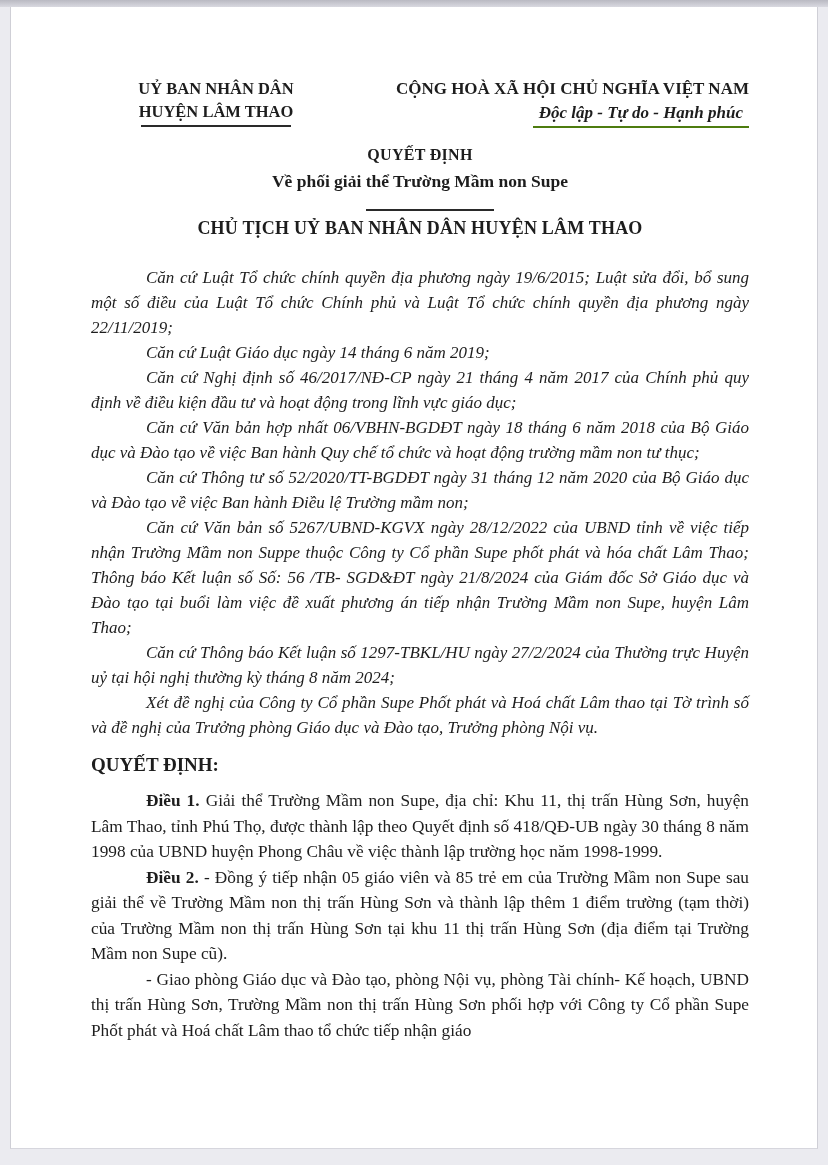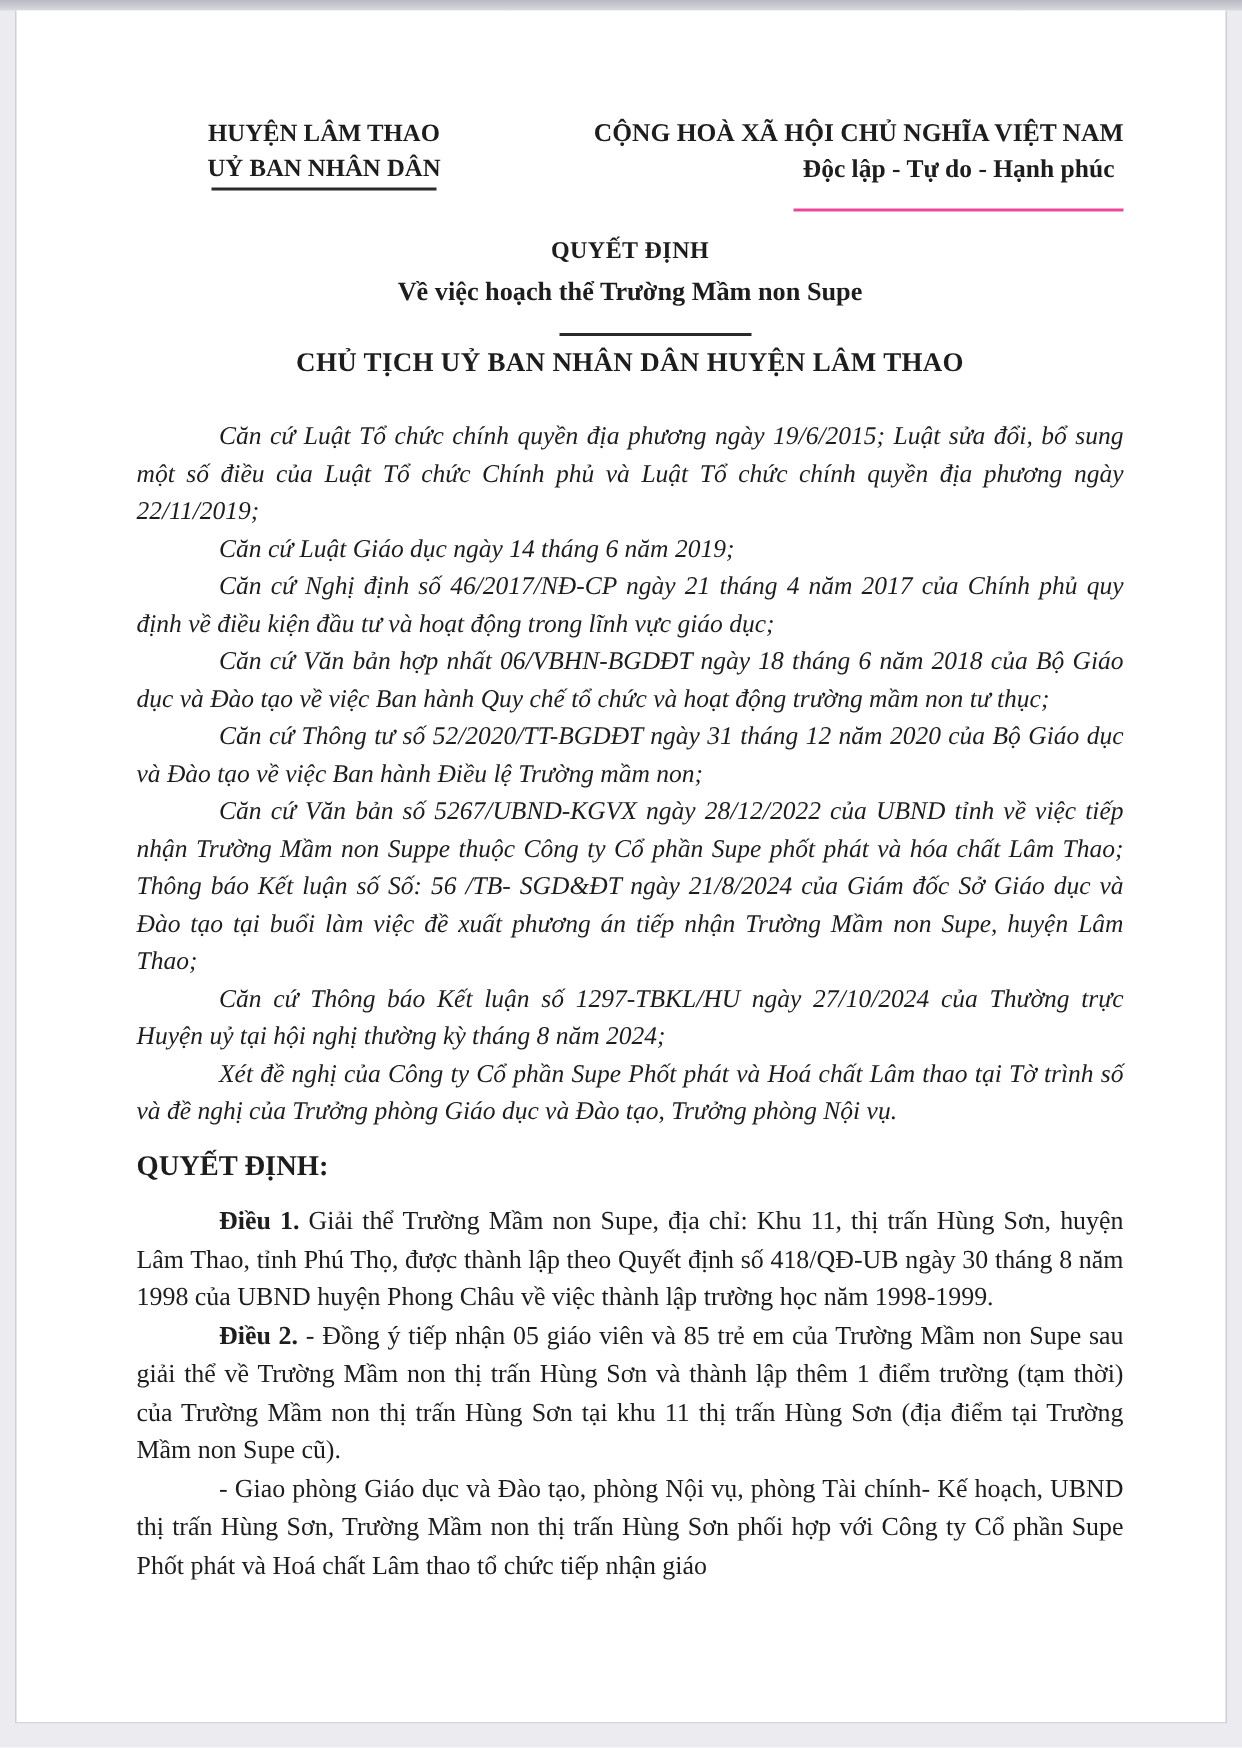--- a/index.html
+++ b/index.html
@@ -41,22 +41,23 @@
   }
   .hdr-right {
     width: 62%;
     text-align: right;
     font-weight: bold;
     font-size: 17px;
     line-height: 24px;
   }
   .hdr-right .motto {
     display: inline-block;
-    border-bottom: 2px solid #ec4899;
-    padding: 0 6px 14px;
+    border-bottom: 2px solid #4d7c0f;
+    padding: 0 6px 1px;
+    font-style: italic;
   }
   .num-row {
     display: flex;
     margin-top: 16px;
     align-items: baseline;
   }
   .num-left { width: 38%; font-size: 17px; }
   .num-left .num-value { font-size: 18px; padding: 0 8px 0 4px; }
   .num-right { width: 62%; text-align: center; font-style: italic; font-size: 17px; }
   .title-block { text-align: center; margin-top: 14px; }
@@ -96,46 +97,46 @@
 </style>
 </head>
 <body>
 
 <div class="scan-top"></div>
 
 <div class="page">
 
   <div class="hdr-row">
     <div class="hdr-left">
+      <div>UỶ BAN NHÂN DÂN</div>
       <div>HUYỆN LÂM THAO</div>
-      <div>UỶ BAN NHÂN DÂN</div>
       <div class="rule"></div>
     </div>
     <div class="hdr-right">
       <div>CỘNG HOÀ XÃ HỘI CHỦ NGHĨA VIỆT NAM</div>
       <div><span class="motto">Độc lập - Tự do - Hạnh phúc</span></div>
     </div>
   </div>
 
 
   <div class="title-block">
     <div class="title-main">QUYẾT ĐỊNH</div>
-    <div class="title-sub"><span>Về việc hoạch </span><span class="u">thể Trường Mầm</span><span> non Supe</span></div>
+    <div class="title-sub"><span>Về phối giải </span><span class="u">thể Trường Mầm</span><span> non Supe</span></div>
   </div>
 
   <div class="issuer">CHỦ TỊCH UỶ BAN NHÂN DÂN HUYỆN LÂM THAO</div>
 
   <div class="body-text preamble">
     <p>Căn cứ Luật Tổ chức chính quyền địa phương ngày 19/6/2015; Luật sửa đổi, bổ sung một số điều của Luật Tổ chức Chính phủ và Luật Tổ chức chính quyền địa phương ngày 22/11/2019;</p>
     <p>Căn cứ Luật Giáo dục ngày 14 tháng 6 năm 2019;</p>
     <p>Căn cứ Nghị định số 46/2017/NĐ-CP ngày 21 tháng 4 năm 2017 của Chính phủ quy định về điều kiện đầu tư và hoạt động trong lĩnh vực giáo dục;</p>
     <p>Căn cứ Văn bản hợp nhất 06/VBHN-BGDĐT ngày 18 tháng 6 năm 2018 của Bộ Giáo dục và Đào tạo về việc Ban hành Quy chế tổ chức và hoạt động trường mầm non tư thục;</p>
     <p>Căn cứ Thông tư số 52/2020/TT-BGDĐT ngày 31 tháng 12 năm 2020 của Bộ Giáo dục và Đào tạo về việc Ban hành Điều lệ Trường mầm non;</p>
     <p>Căn cứ Văn bản số 5267/UBND-KGVX ngày 28/12/2022 của UBND tỉnh về việc tiếp nhận Trường Mầm non Suppe thuộc Công ty Cổ phần Supe phốt phát và hóa chất Lâm Thao; Thông báo Kết luận số Số: 56 /TB- SGD&amp;ĐT ngày 21/8/2024 của Giám đốc Sở Giáo dục và Đào tạo tại buổi làm việc đề xuất phương án tiếp nhận Trường Mầm non Supe, huyện Lâm Thao;</p>
-    <p>Căn cứ Thông báo Kết luận số 1297-TBKL/HU ngày 27/10/2024 của Thường trực Huyện uỷ tại hội nghị thường kỳ tháng 8 năm 2024;</p>
+    <p>Căn cứ Thông báo Kết luận số 1297-TBKL/HU ngày 27/2/2024 của Thường trực Huyện uỷ tại hội nghị thường kỳ tháng 8 năm 2024;</p>
     <p>Xét đề nghị của Công ty Cổ phần Supe Phốt phát và Hoá chất Lâm thao tại Tờ trình số và đề nghị của Trưởng  phòng Giáo dục và Đào tạo, Trưởng phòng Nội vụ.</p>
   </div>
 
   <div class="decision-heading">QUYẾT ĐỊNH:</div>
 
   <div class="articles">
     <p><span class="lead">Điều 1.</span><span> Giải thể Trường Mầm non Supe, địa chỉ: Khu 11, thị trấn Hùng Sơn, huyện Lâm Thao, tỉnh Phú Thọ, được thành lập theo Quyết định số 418/QĐ-UB ngày 30 tháng 8 năm 1998 của UBND huyện Phong Châu về việc thành lập trường học năm 1998-1999.</span></p>
     <p><span class="lead">Điều 2.</span><span> - Đồng ý tiếp nhận 05 giáo viên và 85 trẻ em của Trường Mầm non Supe sau giải thể về Trường Mầm non thị trấn Hùng Sơn và thành lập thêm 1 điểm trường (tạm thời) của Trường Mầm non thị trấn Hùng Sơn tại khu 11 thị trấn Hùng Sơn (địa điểm tại Trường Mầm non Supe cũ).</span></p>
     <p><span>- Giao phòng Giáo dục và Đào tạo, phòng Nội vụ, phòng Tài chính- Kế hoạch, UBND thị trấn Hùng Sơn, Trường Mầm non thị trấn Hùng Sơn phối hợp với Công ty Cổ phần Supe Phốt phát và Hoá chất Lâm thao tổ chức tiếp nhận giáo</span></p>
   </div>

